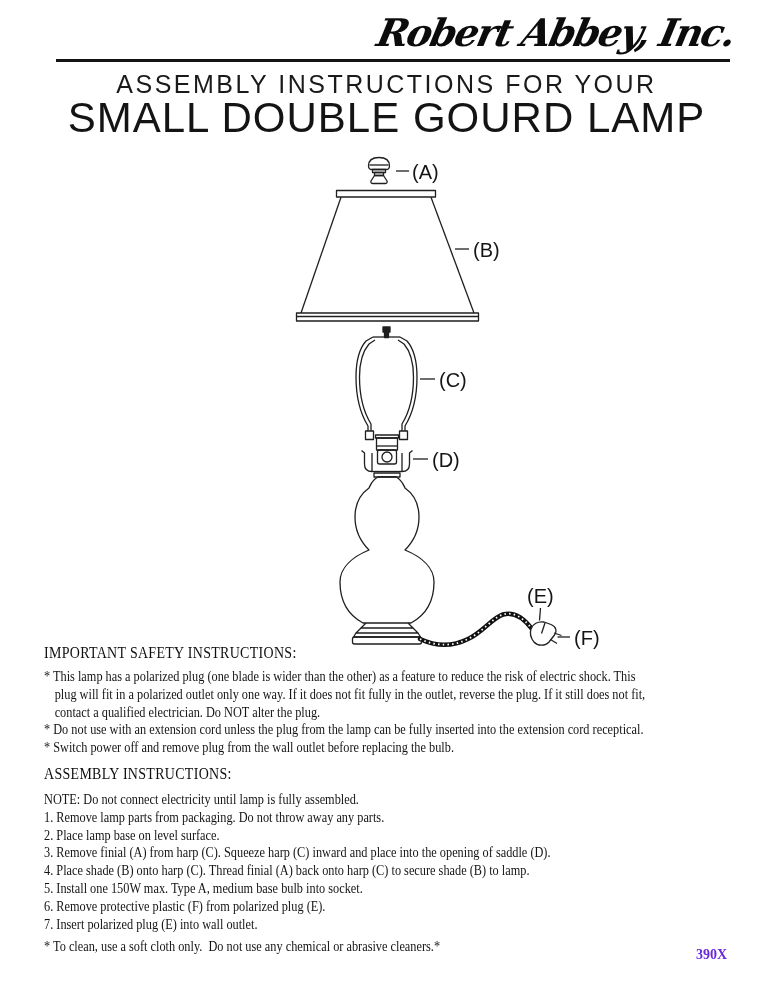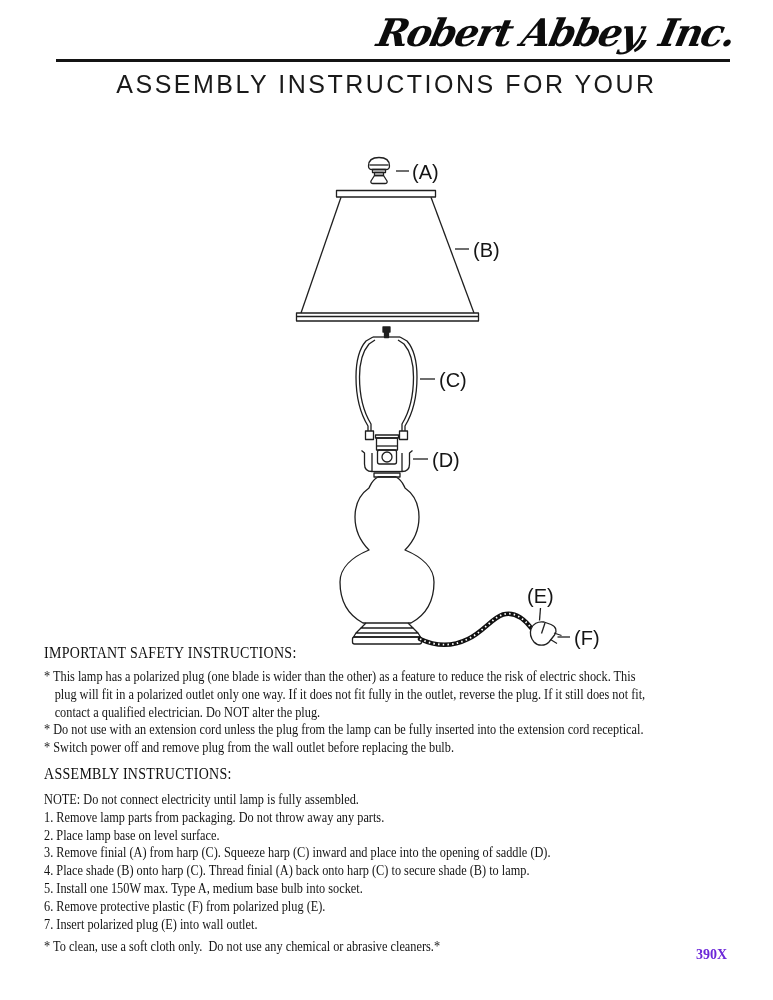--- a/index.html
+++ b/index.html
@@ -69,20 +69,21 @@
   }
 </style>
 </head>
 <body>
 
 <div class="page">
 
   <div class="brand">Robert Abbey, Inc.</div>
   <div class="rule"></div>
   <div class="subtitle">ASSEMBLY INSTRUCTIONS FOR YOUR</div>
+  <div class="title">SMALL DOUBLE GOURD LAMP</div>
 
   <div class="diagram">
     <svg width="773" height="512" viewBox="0 150 773 512" fill="none" stroke="#1f1f1f" stroke-width="1.3" stroke-linejoin="round">
 
       <g>
         <path d="M368.5,166 C368.5,160.8 372,157.5 379,157.5 C386,157.5 389.5,160.8 389.5,166 C389.5,168 388,169.5 386,169.5 L372,169.5 C370,169.5 368.5,168 368.5,166 Z"></path>
         <line x1="369.5" y1="165" x2="388.5" y2="165"></line>
         <rect x="372.5" y="169.5" width="13" height="3"></rect>
         <rect x="374.5" y="172.5" width="9" height="3"></rect>
         <path d="M374.5,175.5 L383.5,175.5 L387,181 C387.6,182.5 386.6,183.5 385,183.5 L373,183.5 C371.4,183.5 370.4,182.5 371,181 Z"></path>

